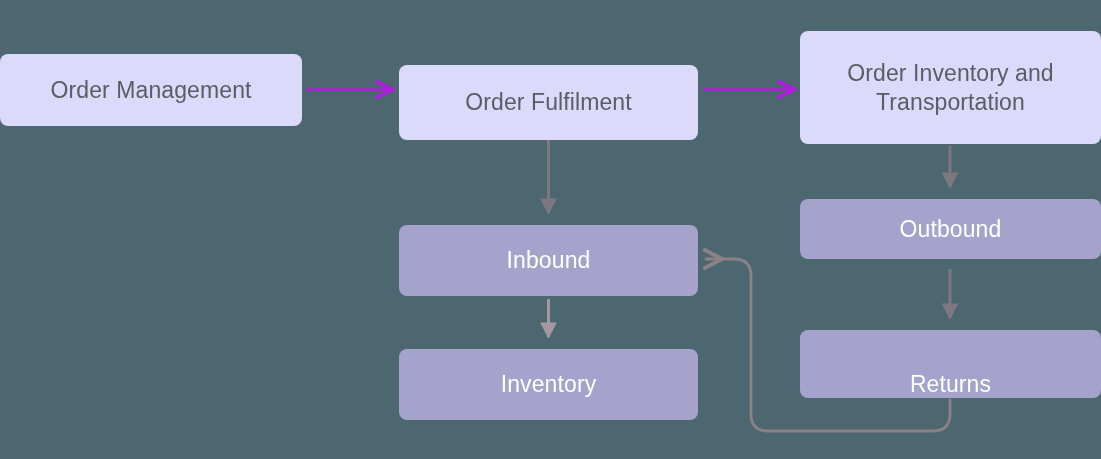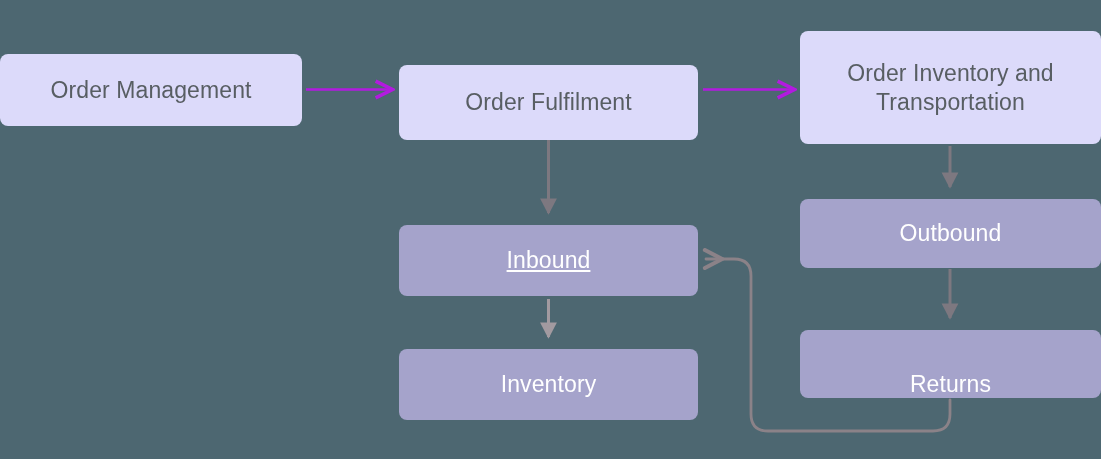--- a/index.html
+++ b/index.html
@@ -42,23 +42,23 @@
   .node-label {
     display: block;
     padding: 0 10px;
     white-space: pre-line;
   }
 
   
   #node-order-management    { left: 0px;   top: 54px;  width: 302px; height: 72px; text-align: center; }
   #node-order-fulfilment    { left: 399px; top: 51px;  width: 299px; height: 75px; margin-top: 14px; }
   #node-order-delivery      { left: 800px; top: 31px;  width: 301px; height: 113px; }
-  #node-inbound             { left: 399px; top: 225px; width: 299px; height: 71px; text-decoration: underline; }
+  #node-inbound             { left: 399px; top: 225px; width: 299px; height: 71px; }
   #node-inventory           { left: 399px; top: 349px; width: 299px; height: 71px; }
-  #node-outbound            { left: 800px; top: 199px; width: 301px; height: 69px; }
+  #node-outbound            { left: 800px; top: 199px; width: 301px; height: 60px; }
   #node-returns             { left: 800px; top: 330px; width: 301px; height: 68px; align-items: flex-end; }
 
   #edge-layer {
     position: absolute;
     left: 0;
     top: 0;
     width: 1101px;
     height: 459px;
     pointer-events: none;
   }

